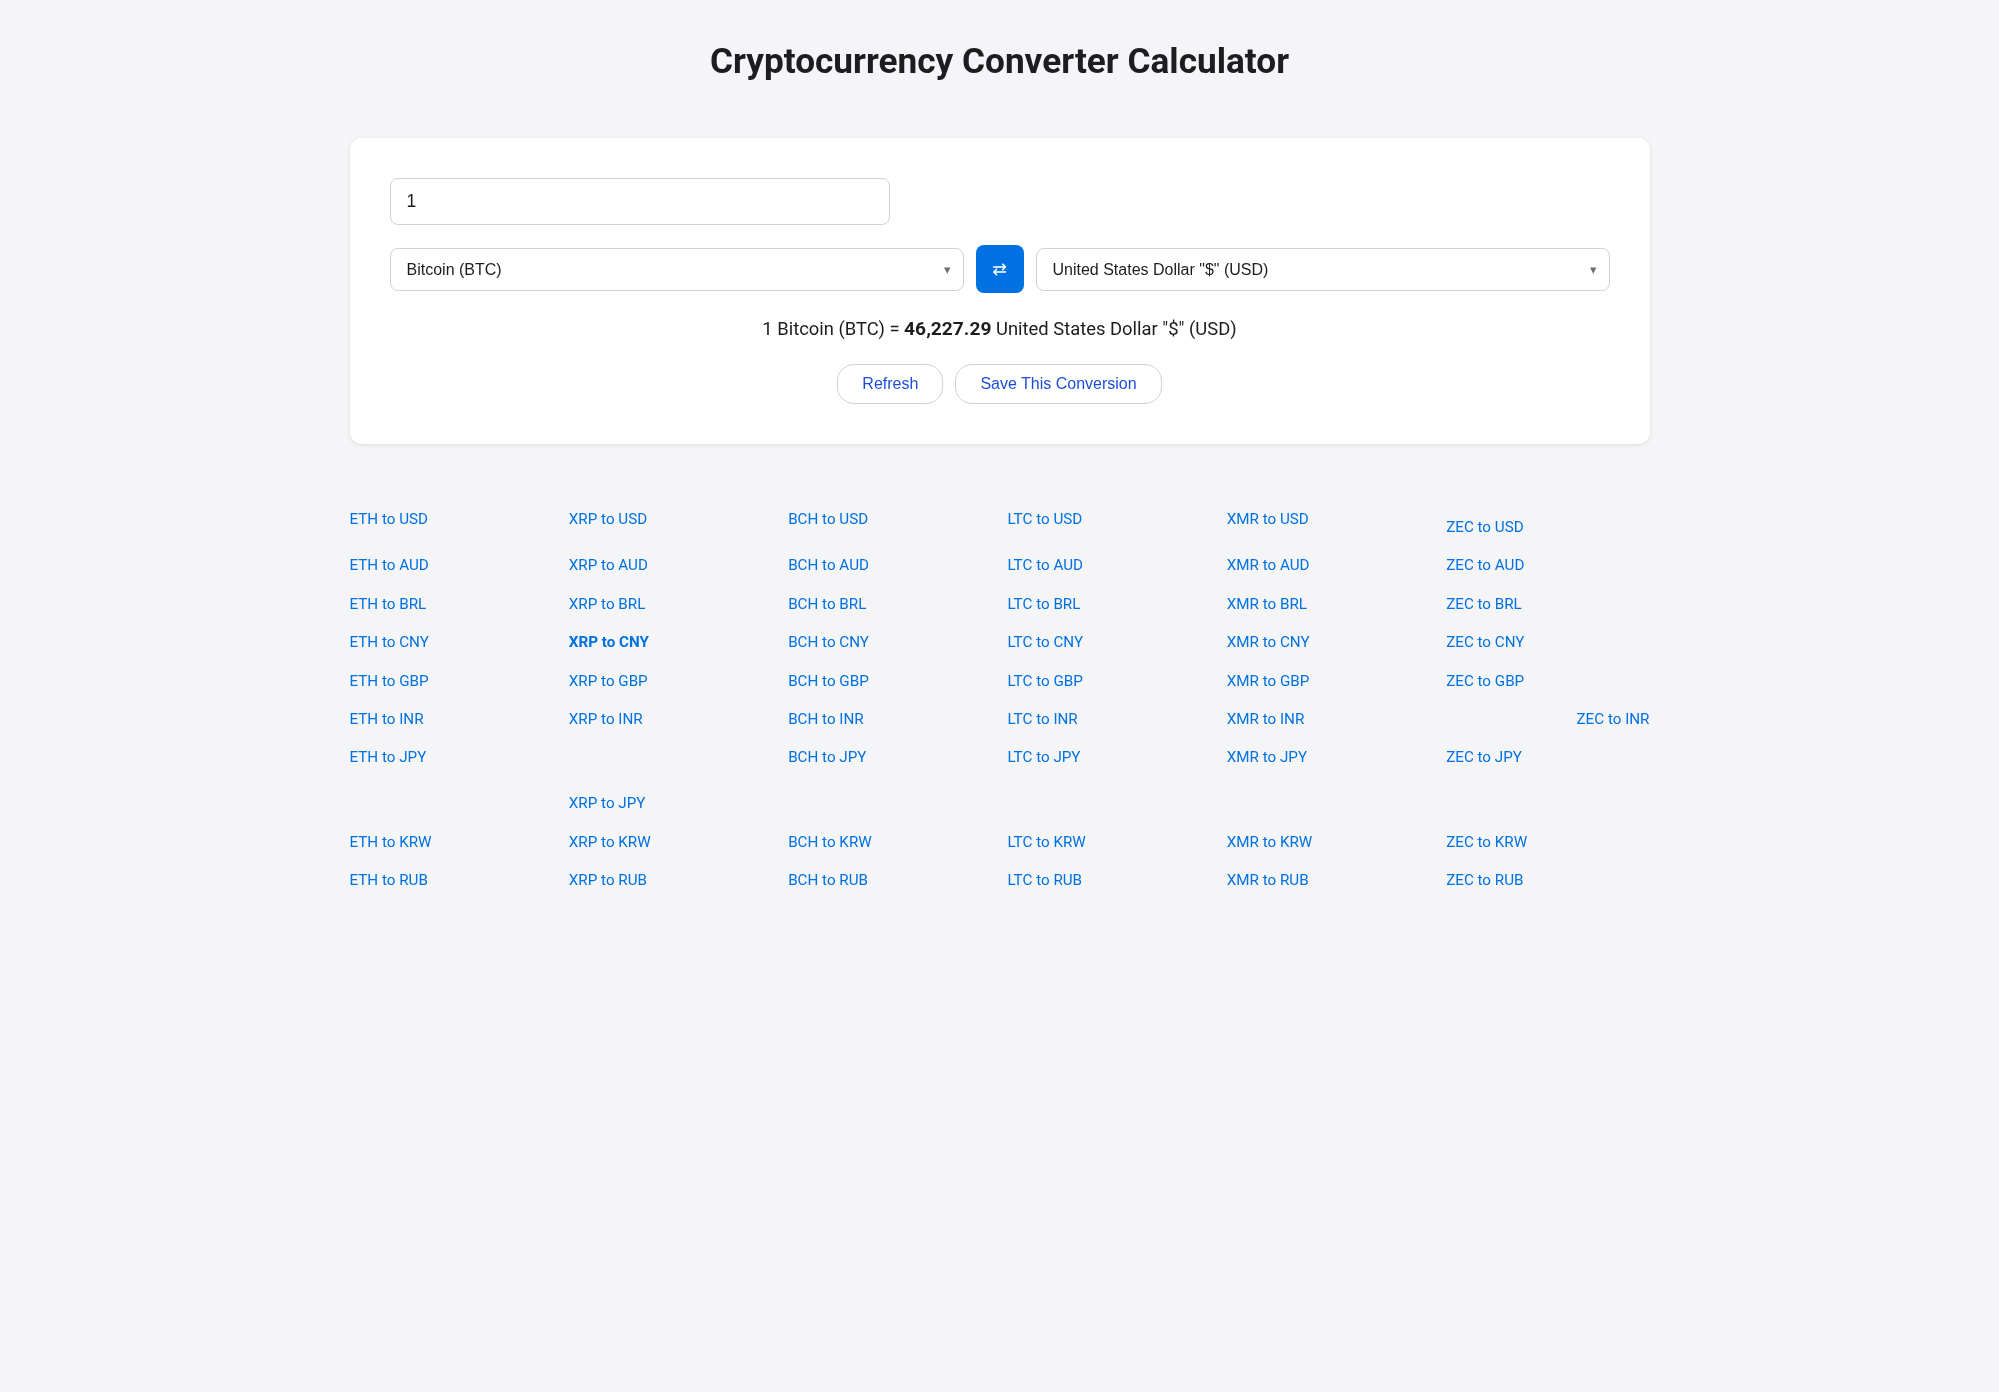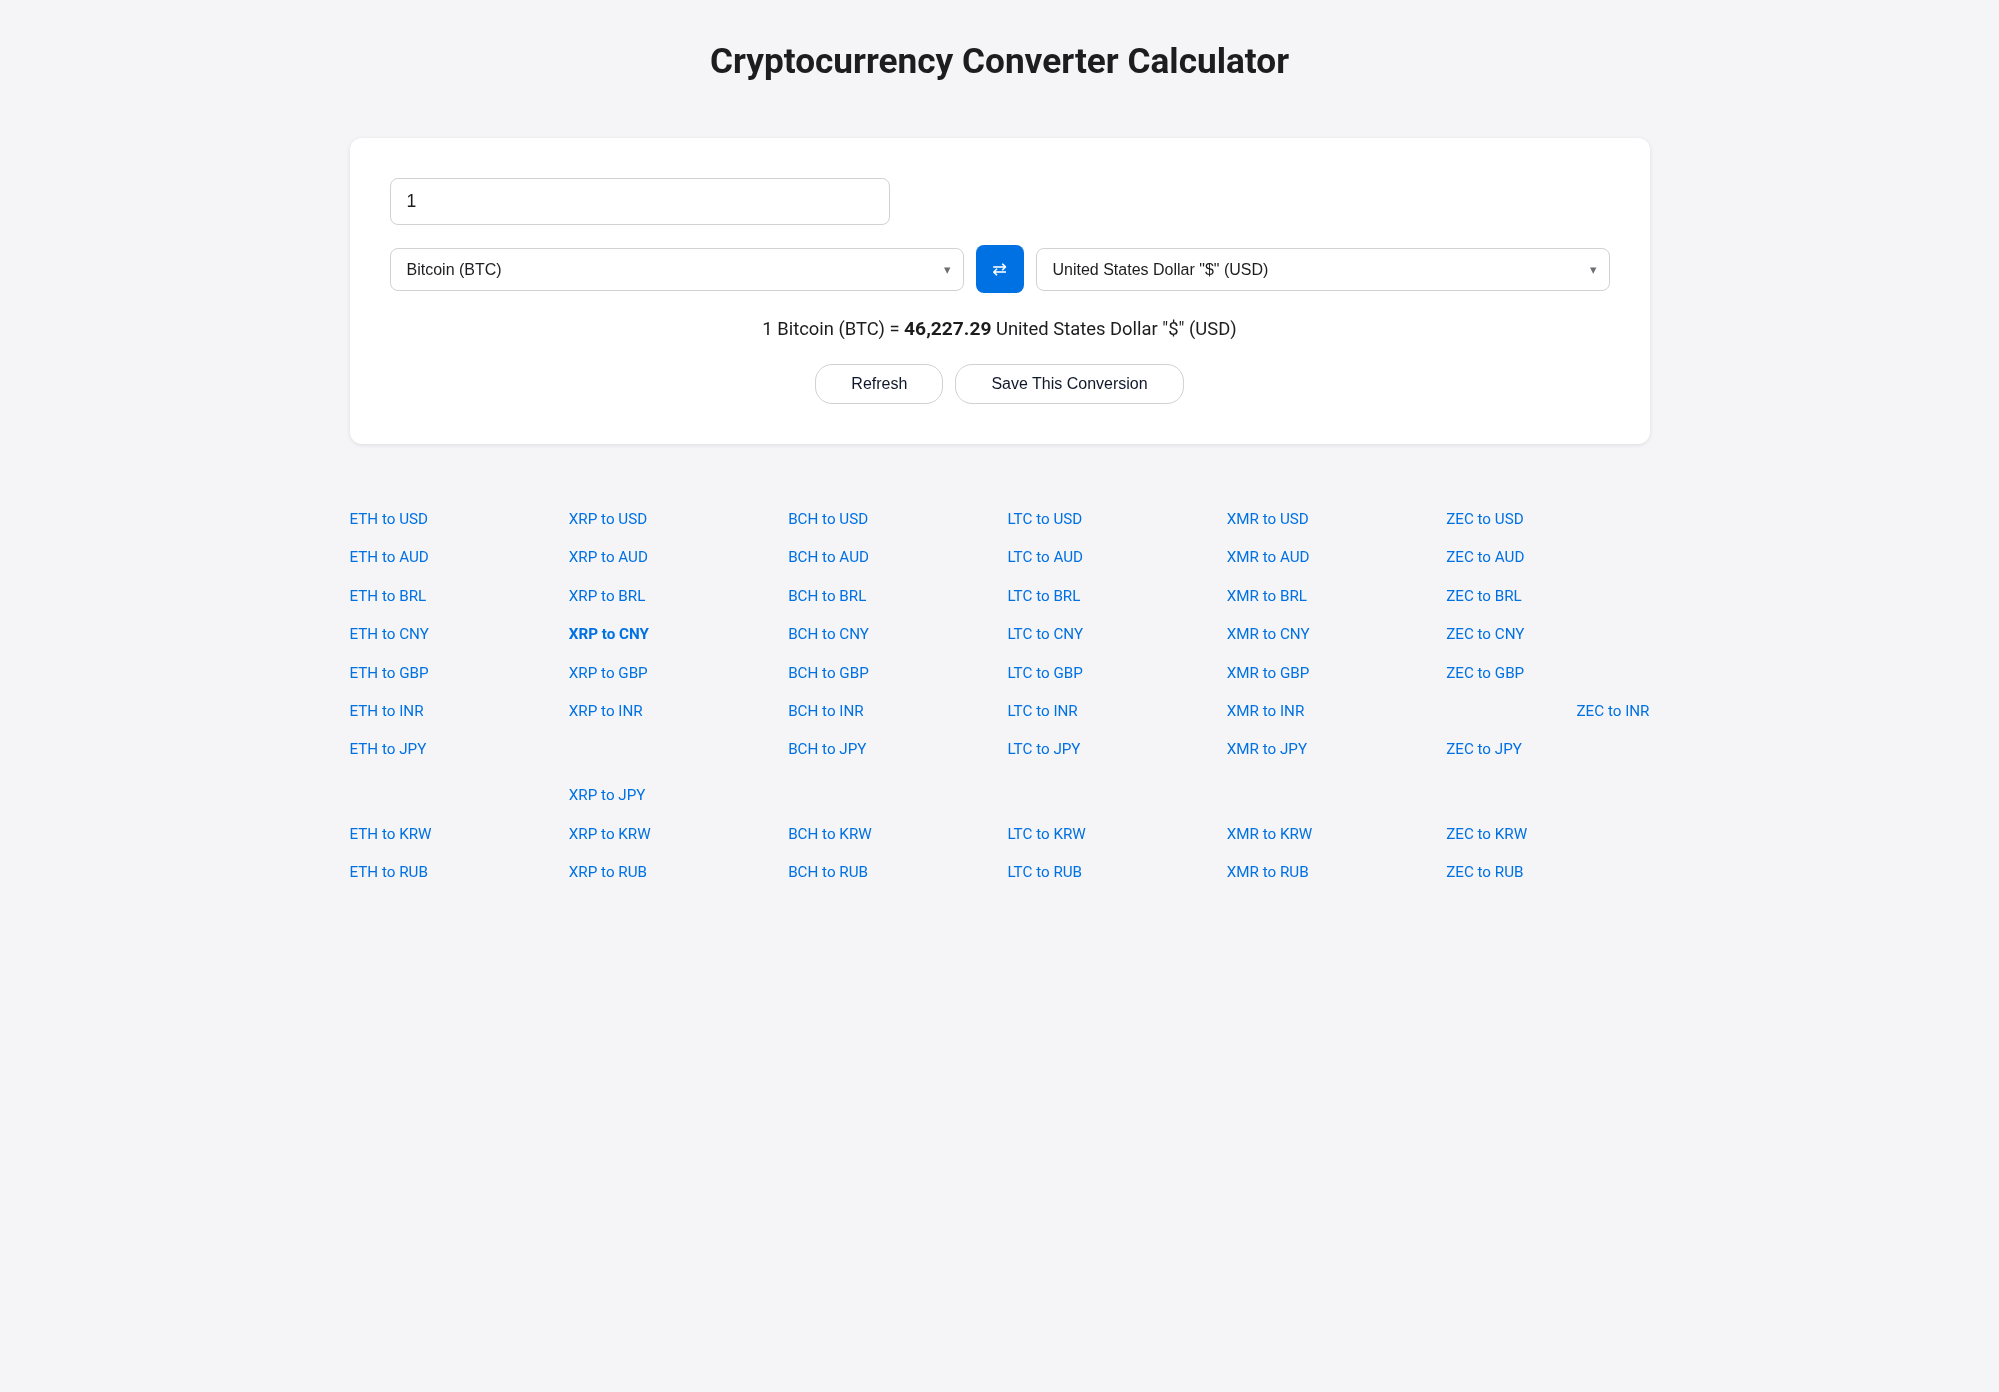--- a/index.html
+++ b/index.html
@@ -116,27 +116,27 @@
     }
 
     .buttons-row {
       display: flex;
       justify-content: center;
       gap: 12px;
     }
 
     .btn-refresh,
     .btn-save {
-      padding: 10px 35px;
+      padding: 10px 24px;
       font-size: 1rem;
       border: 1px solid #d1d1d6;
       border-radius: 17px;
       background: #fff;
       cursor: pointer;
-      color: #0f172a;
+      color: #1d4ed8;
       transition: background 0.15s;
     }
 
     .popular-section {
       margin-top: 20px;
     }
 
     .popular-title {
       text-align: center;
       font-size: 1.8rem;
@@ -257,21 +257,21 @@
         <a class="conversion-link" href="#" style="grid-area: 9 / 4;">LTC to RUB</a>
         <a class="conversion-link" href="#" style="grid-area: 1 / 5;">XMR to USD</a>
         <a class="conversion-link" href="#" style="grid-area: 2 / 5;">XMR to AUD</a>
         <a class="conversion-link" href="#" style="grid-area: 3 / 5;">XMR to BRL</a>
         <a class="conversion-link" href="#" style="grid-area: 4 / 5;">XMR to CNY</a>
         <a class="conversion-link" href="#" style="grid-area: 5 / 5;">XMR to GBP</a>
         <a class="conversion-link" href="#" style="grid-area: 6 / 5;">XMR to INR</a>
         <a class="conversion-link" href="#" style="grid-area: 7 / 5;">XMR to JPY</a>
         <a class="conversion-link" href="#" style="grid-area: 8 / 5;">XMR to KRW</a>
         <a class="conversion-link" href="#" style="grid-area: 9 / 5;">XMR to RUB</a>
-        <a class="conversion-link" href="#" style="grid-area: 1 / 6;">ZEC to USD</a>
+        <a class="conversion-link" href="#" style="grid-area: 1 / 6; margin-top: 8px;">ZEC to USD</a>
         <a class="conversion-link" href="#" style="grid-area: 2 / 6;">ZEC to AUD</a>
         <a class="conversion-link" href="#" style="grid-area: 3 / 6;">ZEC to BRL</a>
         <a class="conversion-link" href="#" style="grid-area: 4 / 6;">ZEC to CNY</a>
         <a class="conversion-link" href="#" style="grid-area: 5 / 6;">ZEC to GBP</a>
         <a class="conversion-link" href="#" style="grid-area: 6 / 6; text-align: right;">ZEC to INR</a>
         <a class="conversion-link" href="#" style="grid-area: 7 / 6;">ZEC to JPY</a>
         <a class="conversion-link" href="#" style="grid-area: 8 / 6;">ZEC to KRW</a>
         <a class="conversion-link" href="#" style="grid-area: 9 / 6;">ZEC to RUB</a>
       </div>
 

